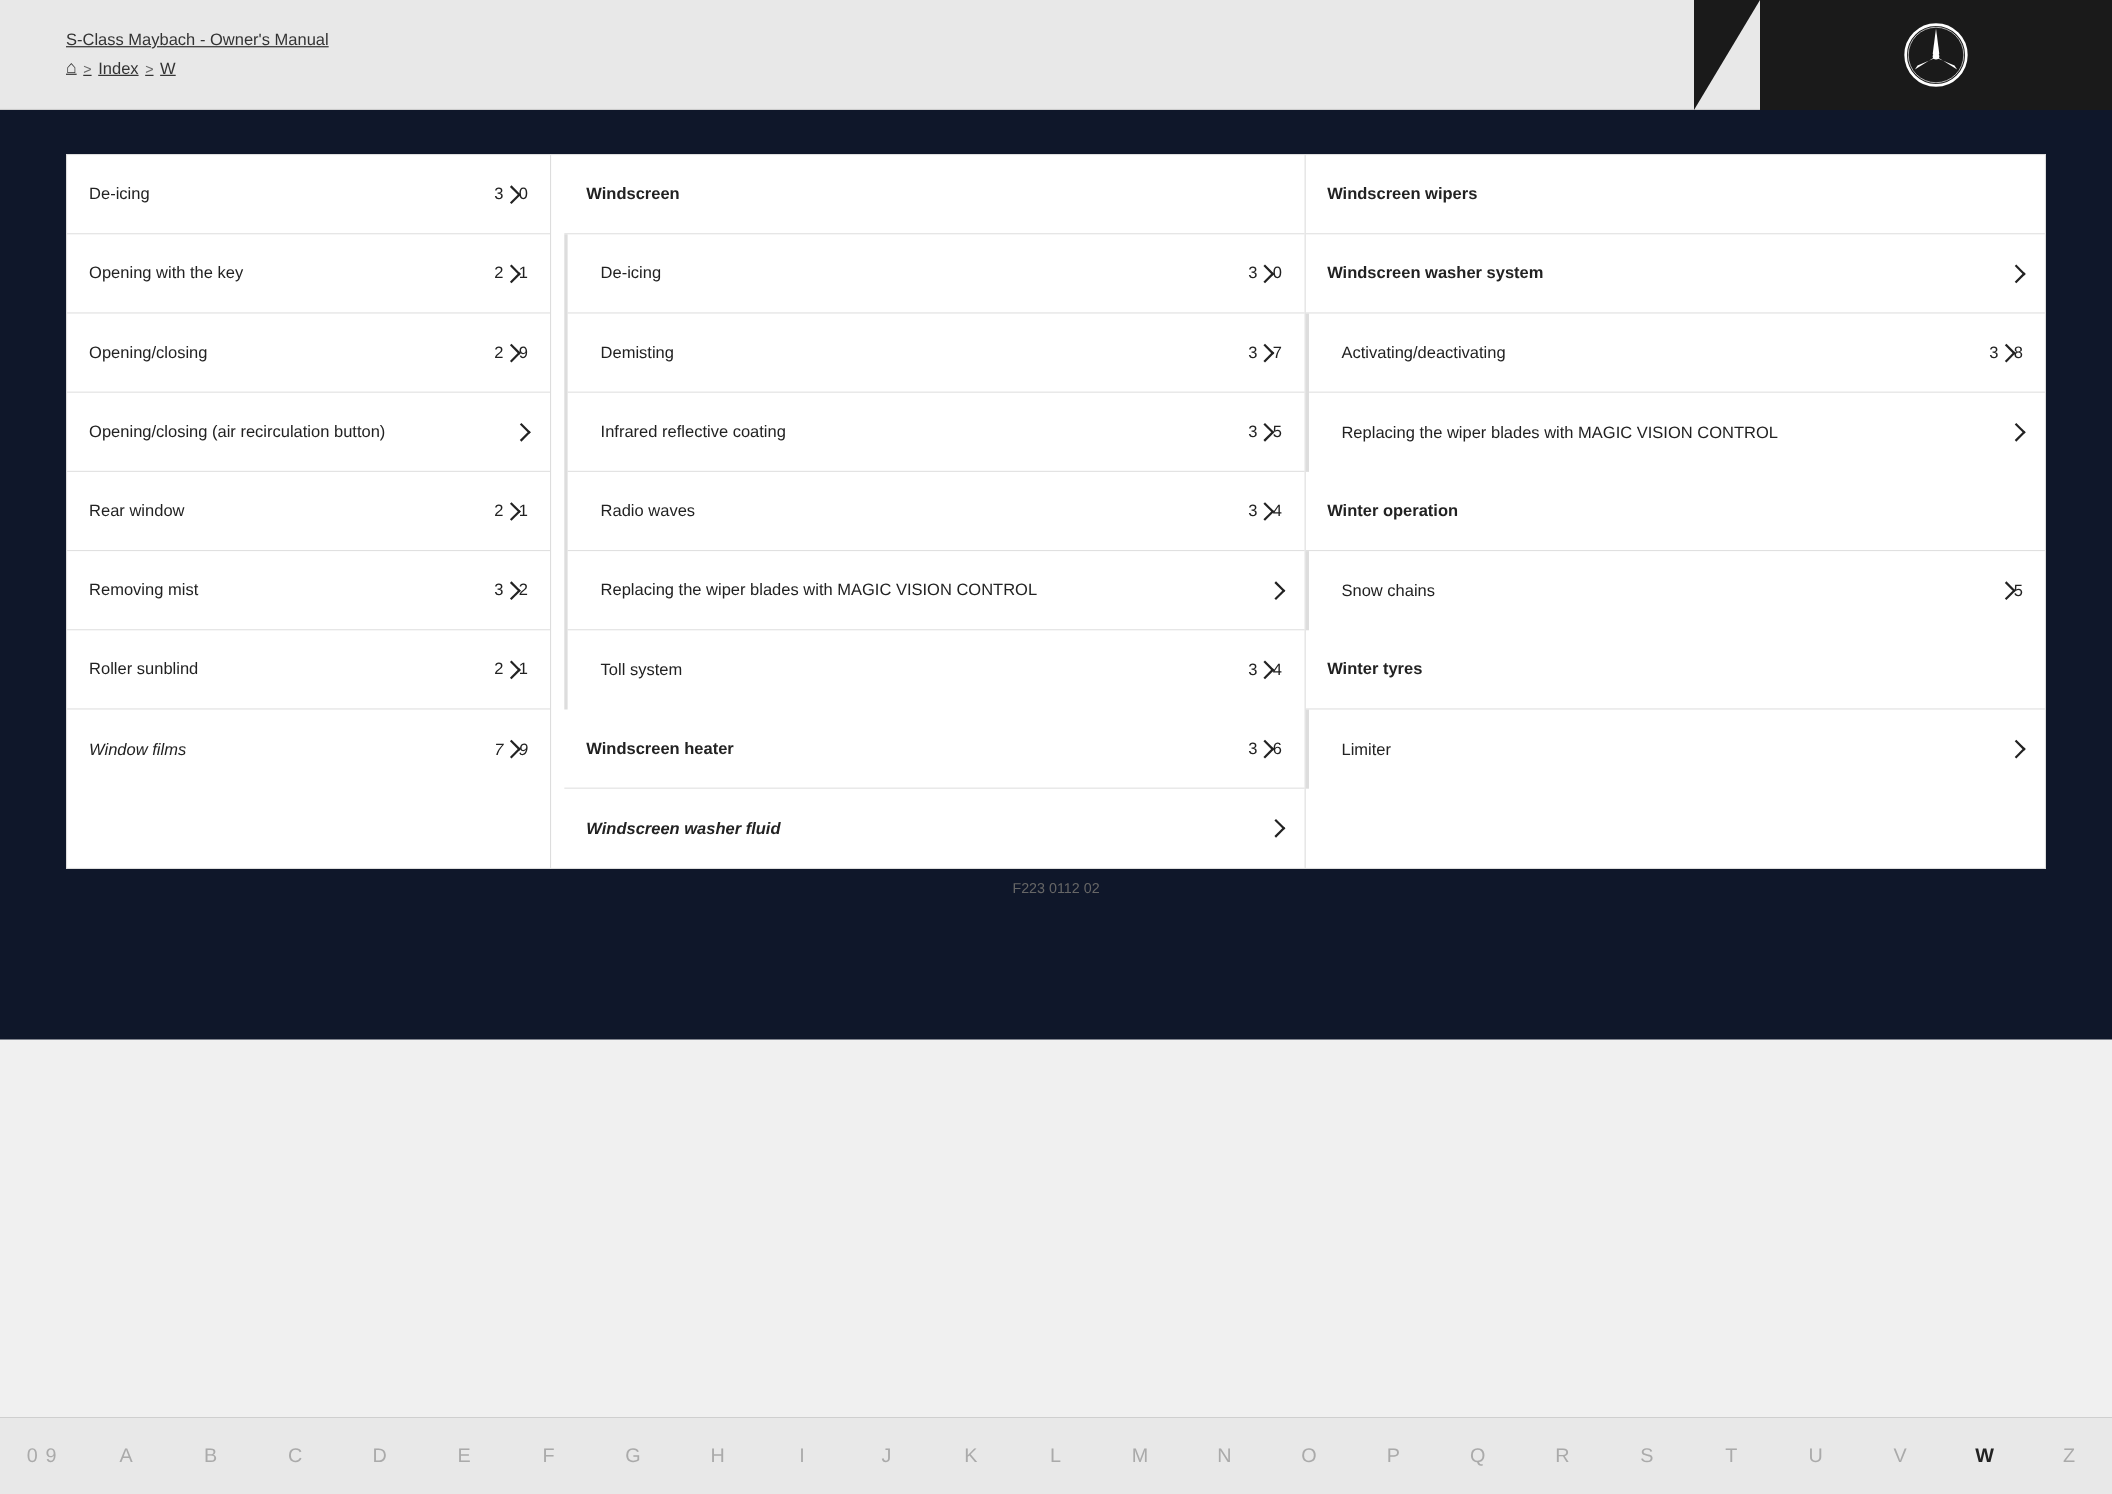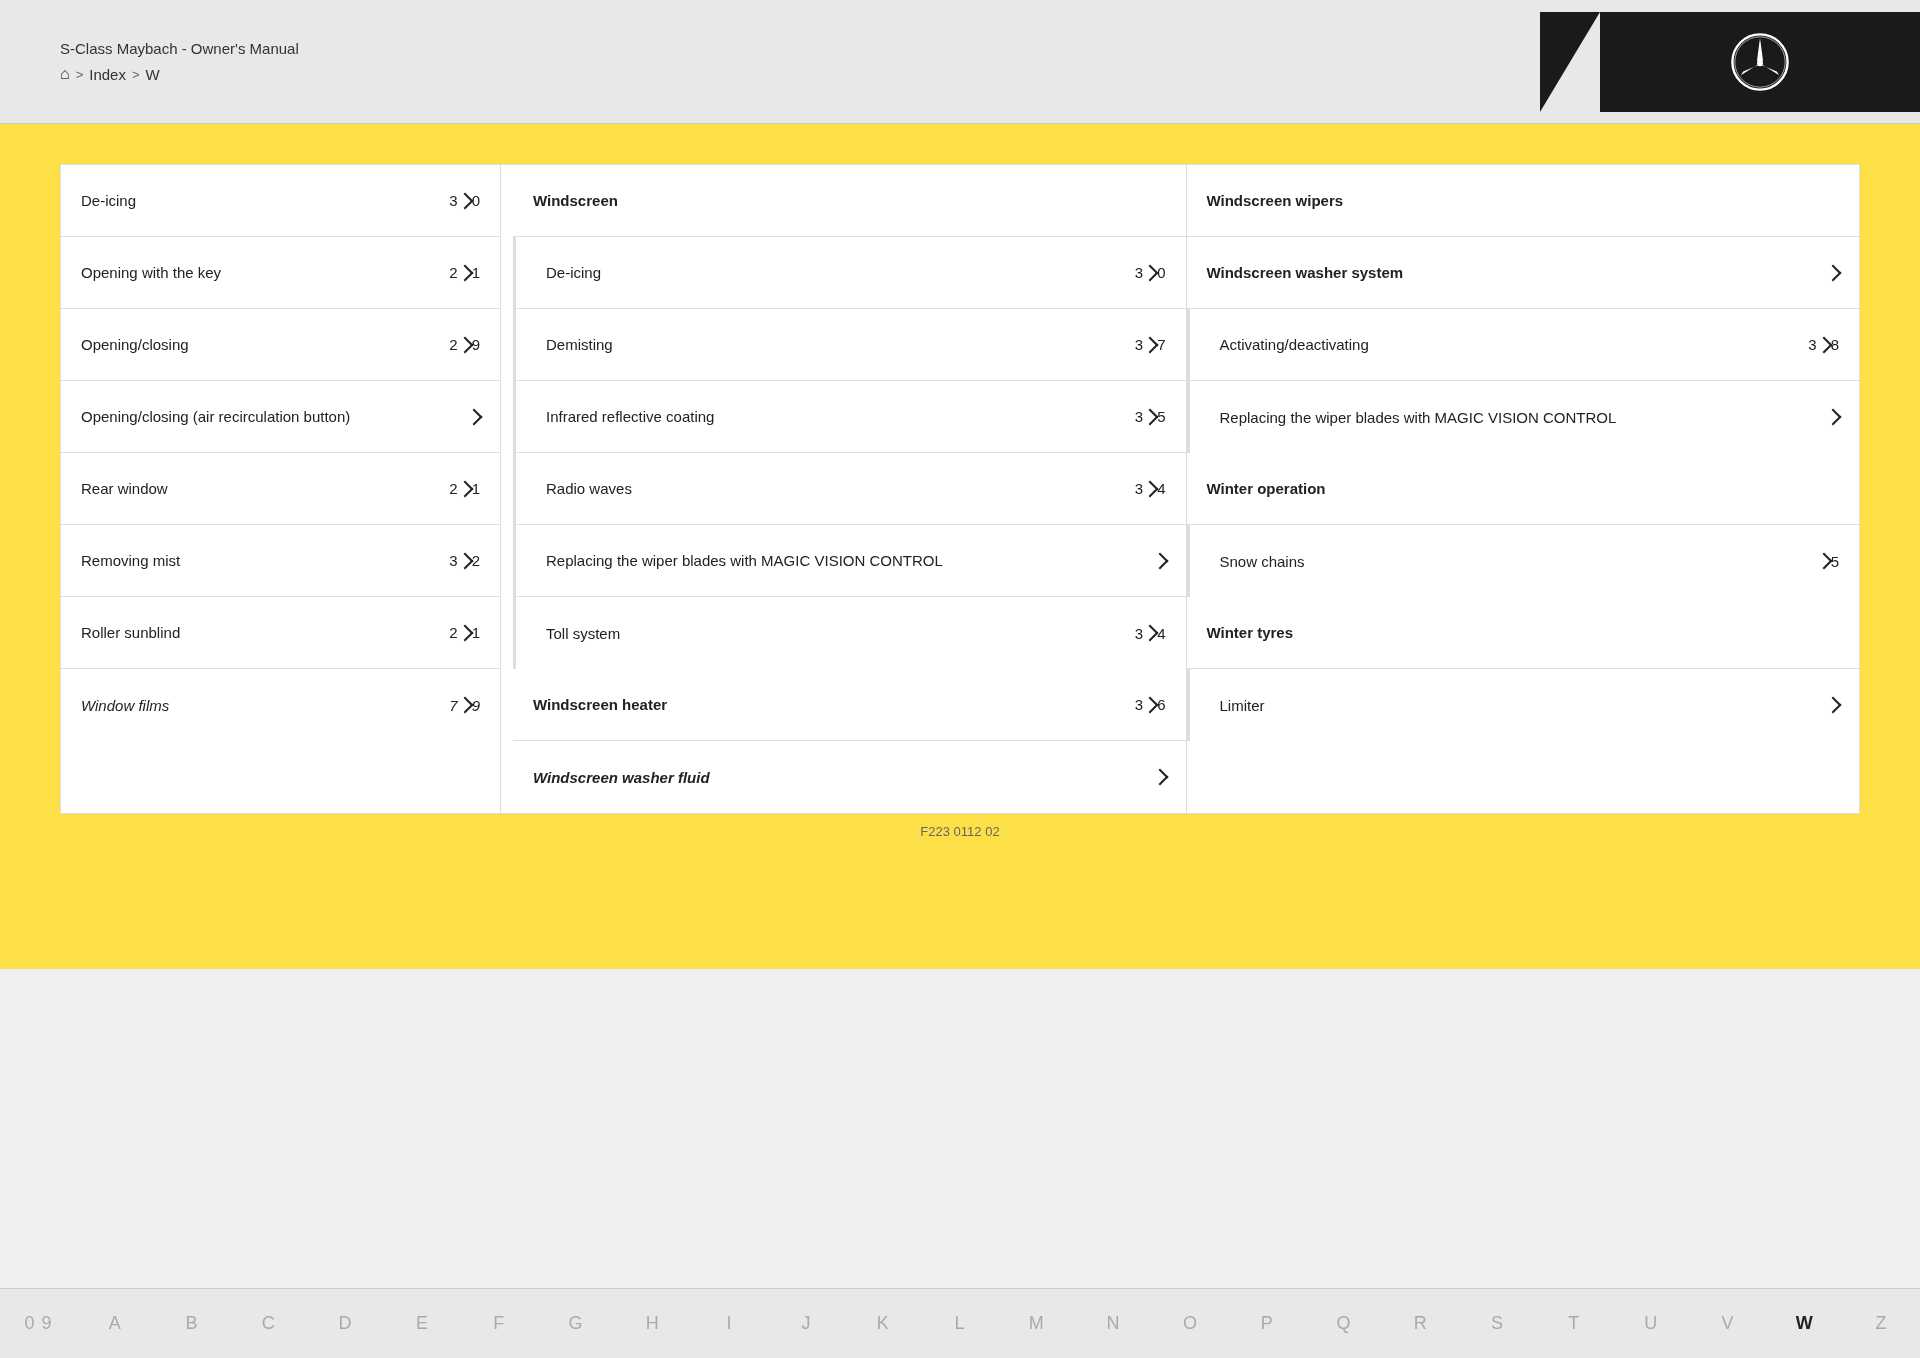--- a/index.html
+++ b/index.html
@@ -8,26 +8,27 @@
       background: #f0f0f0;
       width: 1920px;
       min-height: 1358px;
       font-size: 16px;
       color: #222;
     }
 
     
     .header {
       background: #e8e8e8;
-      height: 124px;
+      height: 100px;
       display: flex;
       align-items: center;
       justify-content: space-between;
       padding: 0 0 0 60px;
       border-bottom: 1px solid #ccc;
+      text-decoration: underline;
     }
     .header-left {}
     .header-title {
       font-size: 15px;
       color: #333;
       margin-bottom: 8px;
     }
     .breadcrumb {
       display: flex;
       align-items: center;
@@ -69,21 +70,21 @@
       position: relative;
     }
     .mercedes-star svg {
       width: 60px;
       height: 60px;
     }
 
     
     .main-content {
       padding: 40px 60px;
-      background: #fde047;
+      background: #0f172a;
     }
 
     
     .index-table {
       display: flex;
       gap: 0;
       background: #fff;
       border: 1px solid #ddd;
     }
 

